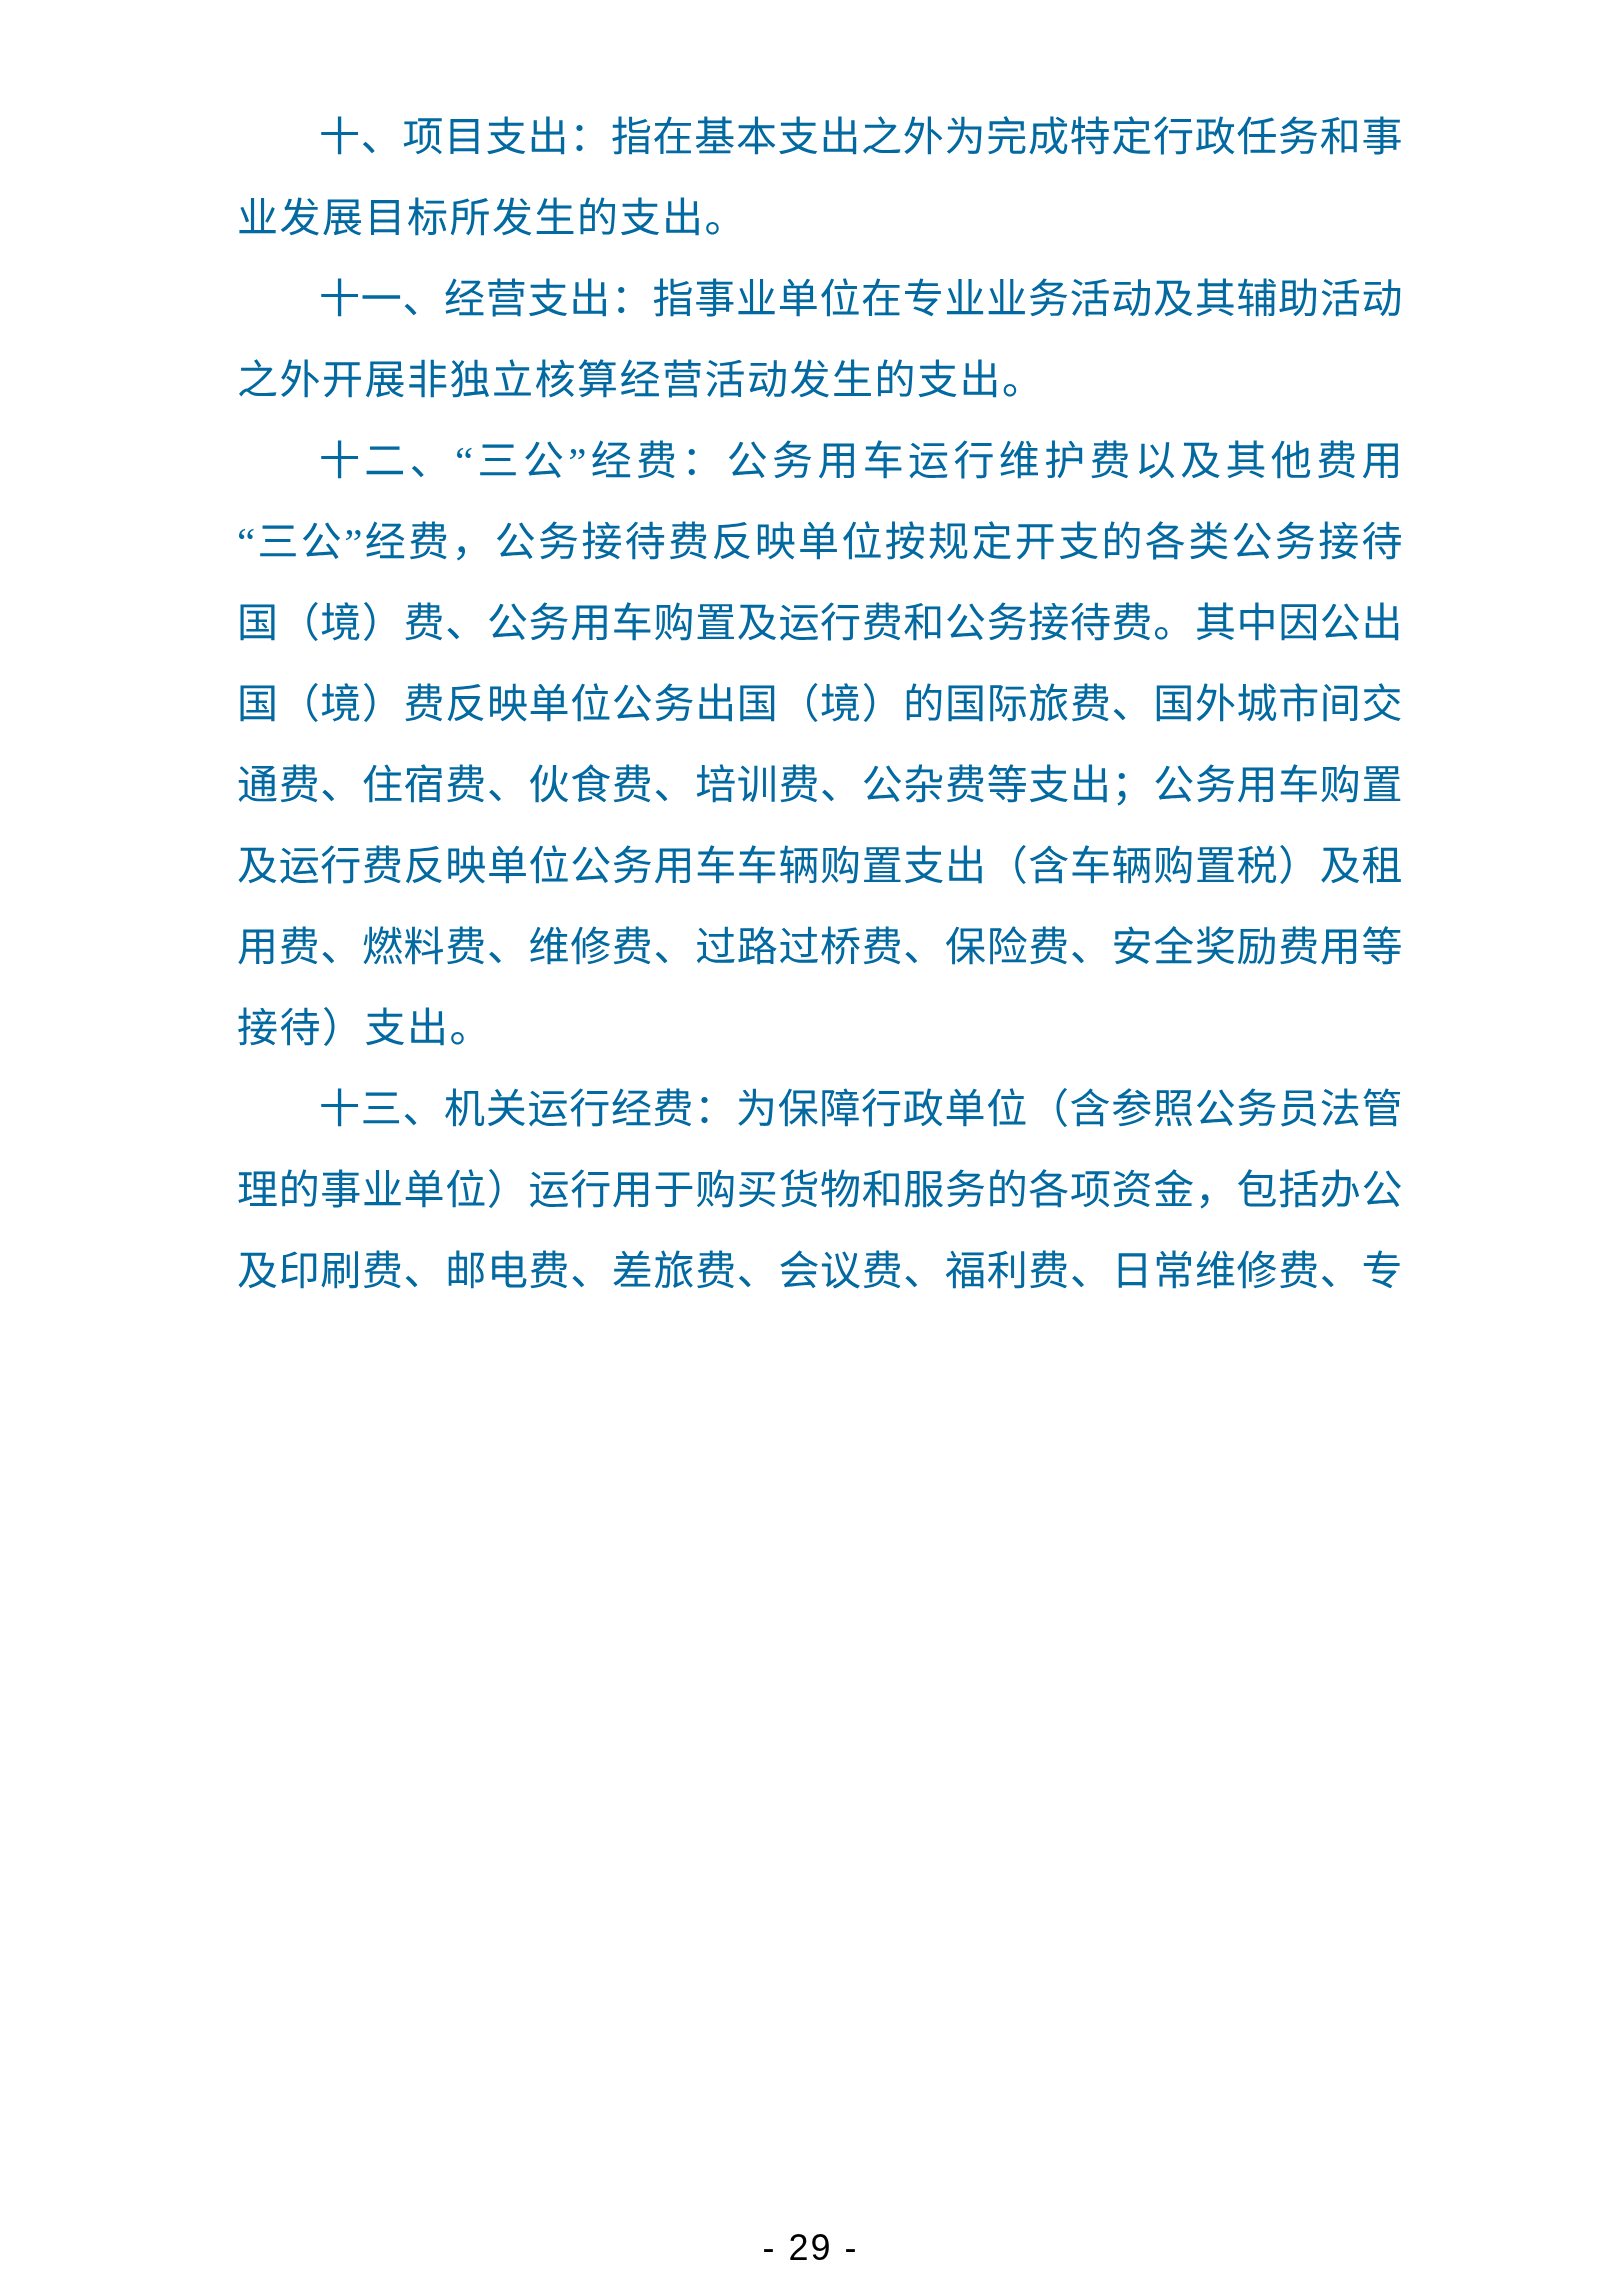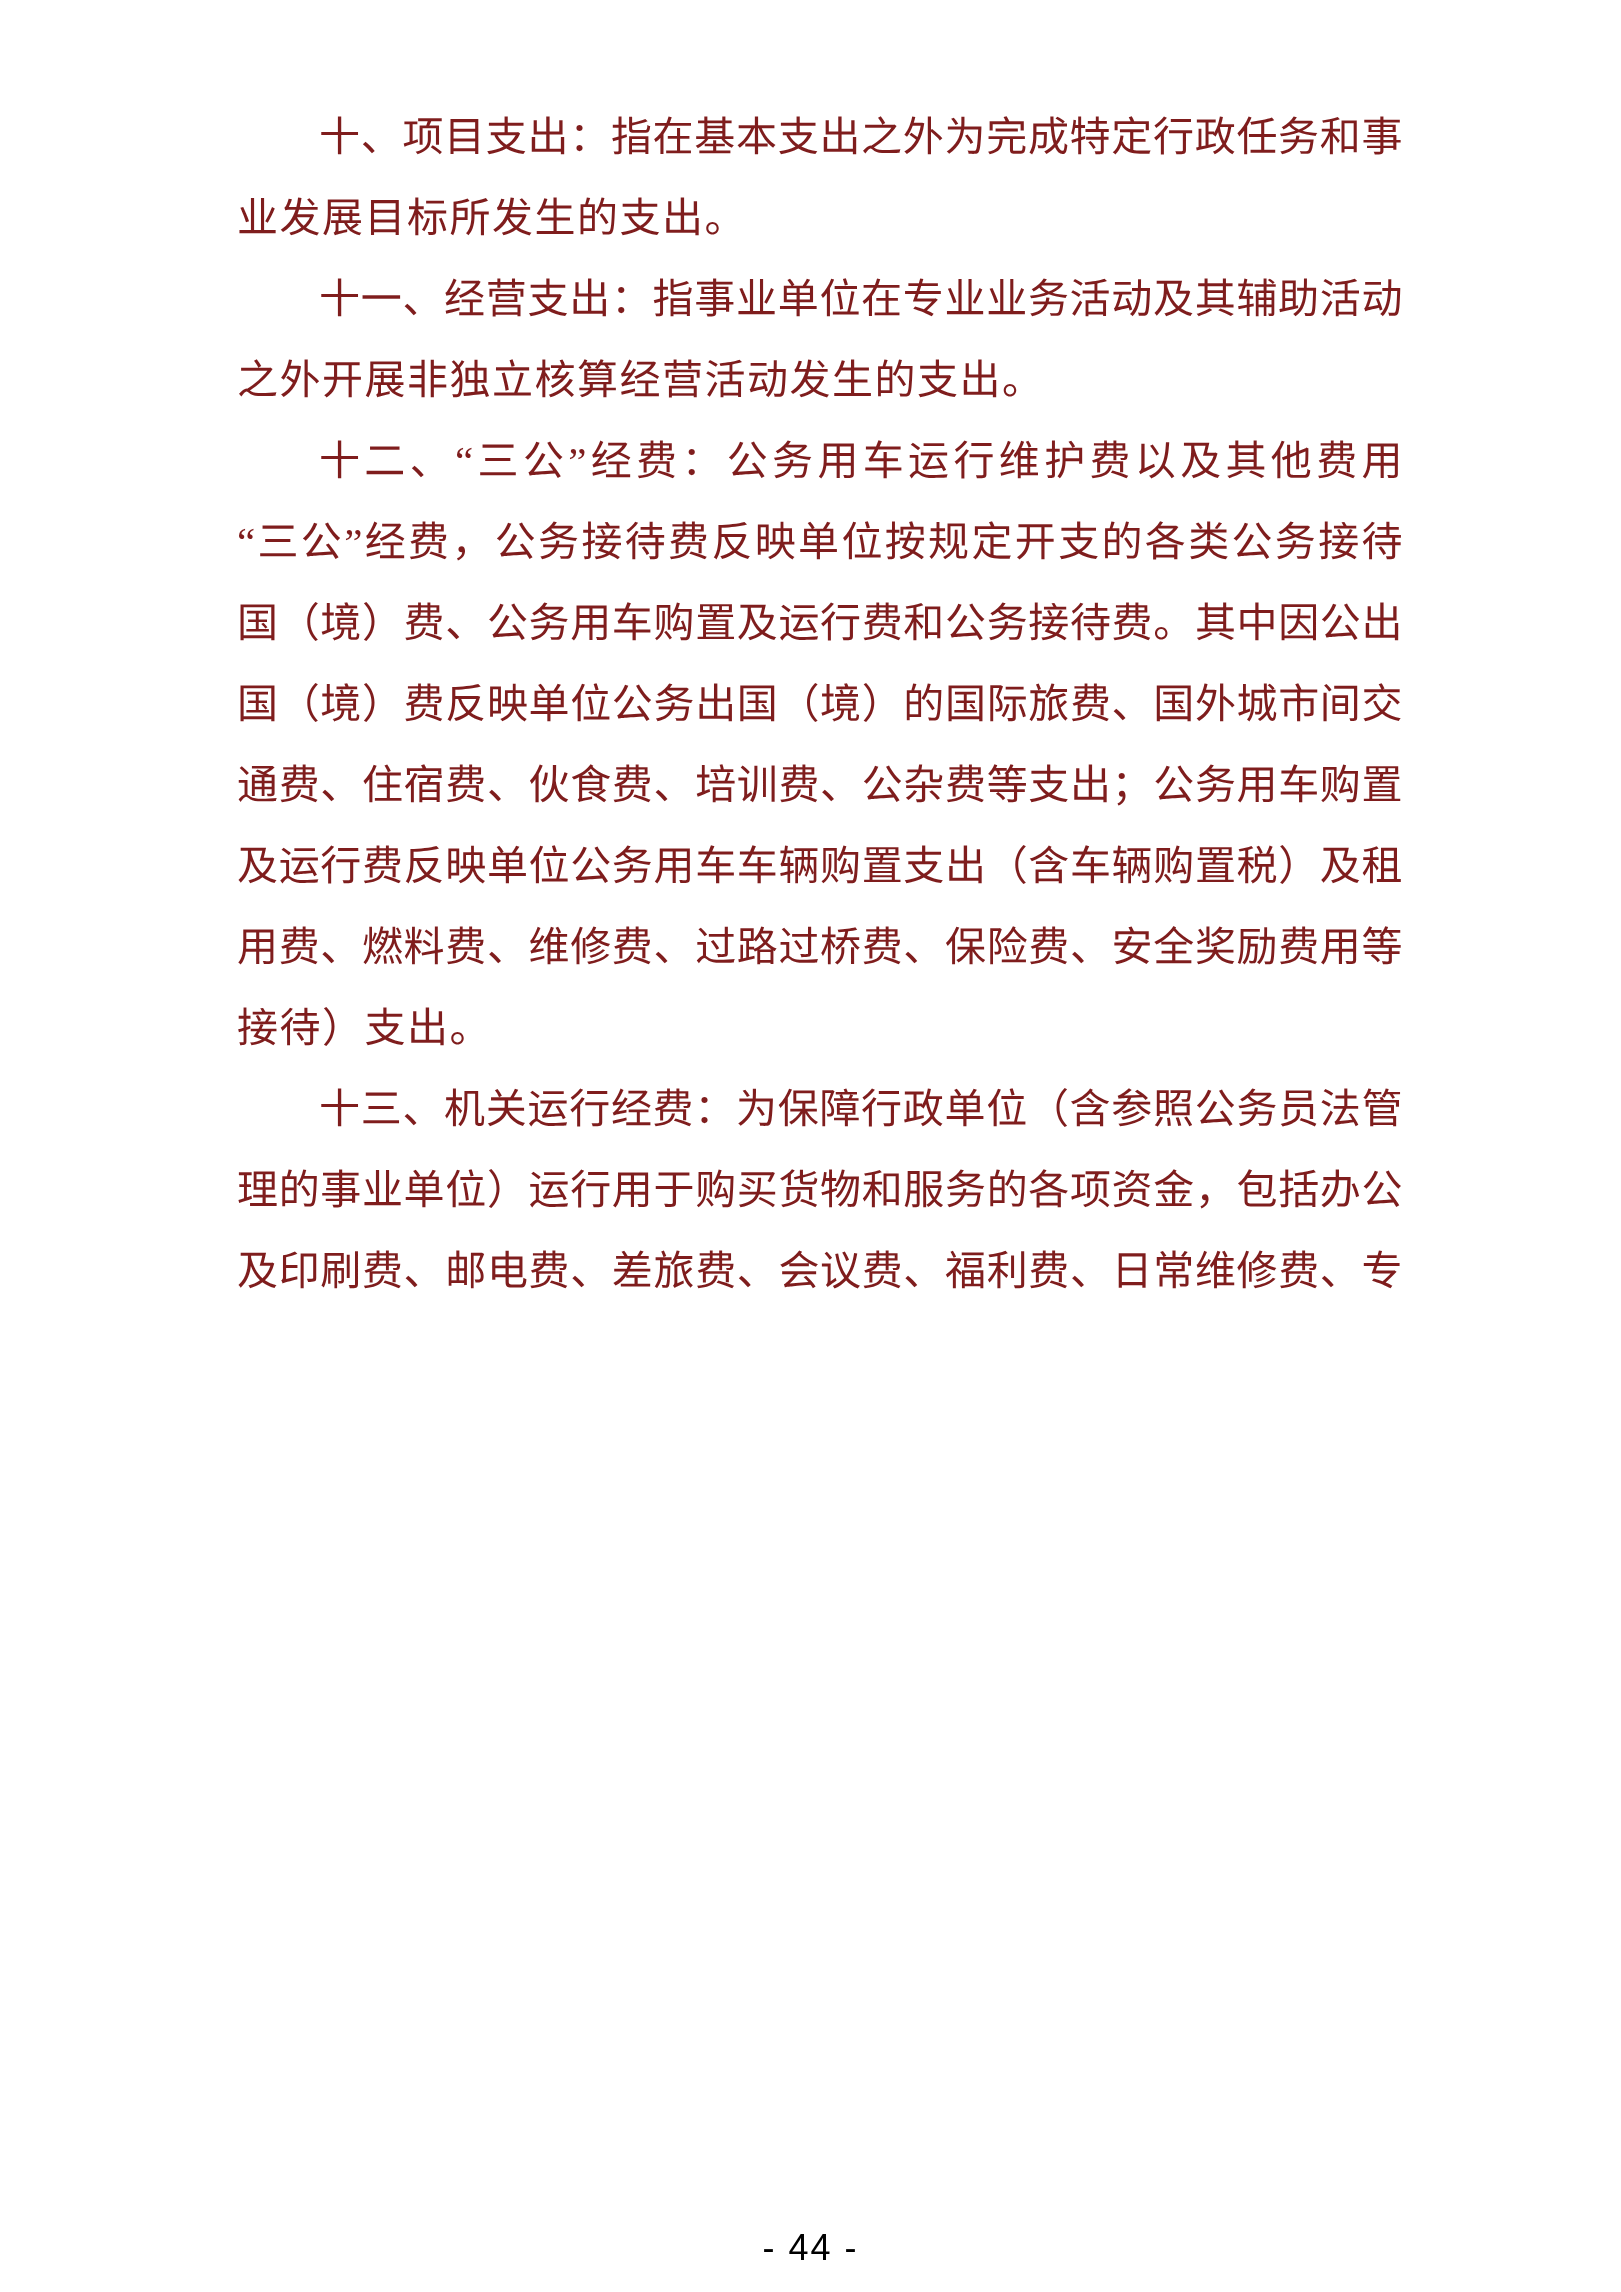--- a/index.html
+++ b/index.html
@@ -56,35 +56,35 @@
     font-size: 36px;
     color: #000000;
     letter-spacing: 2px;
   }
 </style>
 </head>
 <body style="background: rgb(255, 255, 255);">
 
 <div class="page">
 
-  <div class="text-block" style="color: #7f1d1d;">
+  <div class="text-block" style="color: #0369a1;">
 
   <div class="line indent">十、项目支出：指在基本支出之外为完成特定行政任务和事</div>
       <div class="line end">业发展目标所发生的支出。</div>
       <div class="line indent">十一、经营支出：指事业单位在专业业务活动及其辅助活动</div>
       <div class="line end">之外开展非独立核算经营活动发生的支出。</div>
       <div class="line indent">十二、“三公”经费：公务用车运行维护费以及其他费用</div>
       <div class="line">“三公”经费，公务接待费反映单位按规定开支的各类公务接待</div>
       <div class="line">国（境）费、公务用车购置及运行费和公务接待费。其中因公出</div>
       <div class="line">国（境）费反映单位公务出国（境）的国际旅费、国外城市间交</div>
       <div class="line">通费、住宿费、伙食费、培训费、公杂费等支出；公务用车购置</div>
       <div class="line">及运行费反映单位公务用车车辆购置支出（含车辆购置税）及租</div>
       <div class="line">用费、燃料费、维修费、过路过桥费、保险费、安全奖励费用等</div>
       <div class="line end">接待）支出。</div>
       <div class="line indent">十三、机关运行经费：为保障行政单位（含参照公务员法管</div>
       <div class="line">理的事业单位）运行用于购买货物和服务的各项资金，包括办公</div>
       <div class="line">及印刷费、邮电费、差旅费、会议费、福利费、日常维修费、专</div>
     </div>
 
-  <div class="footer">- 44 -</div>
+  <div class="footer">- 29 -</div>
 
 </div>
 
 
 </body></html>

